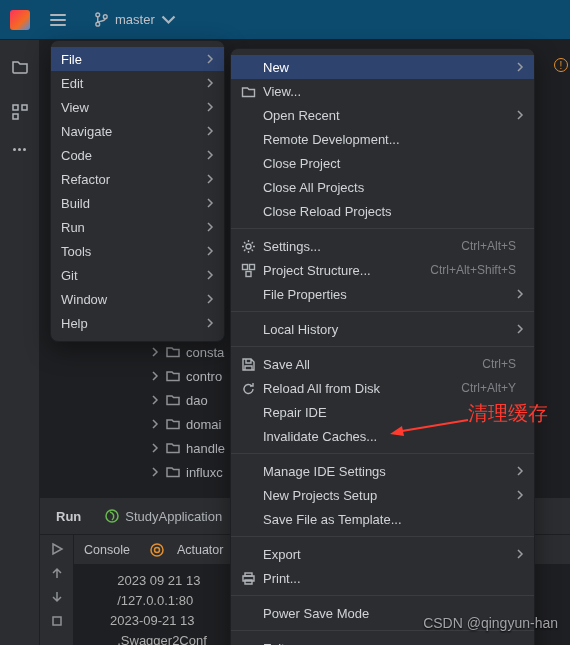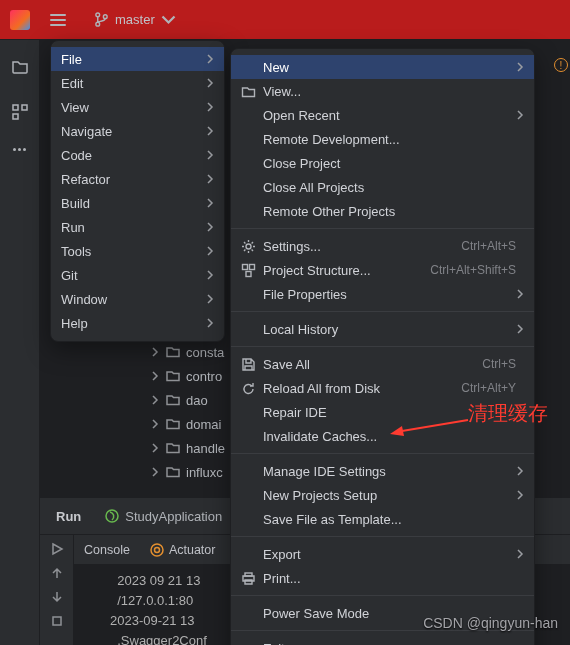--- a/index.html
+++ b/index.html
@@ -1,39 +1,39 @@
 <!DOCTYPE html>
 <html><head>
 <meta charset="utf-8">
 <style>
 *{margin:0;padding:0;box-sizing:border-box;font-family:-apple-system,"Segoe UI",Arial,sans-serif;-webkit-font-smoothing:antialiased}
 html,body{width:570px;height:645px;overflow:hidden}
 body{background:#1e1f22;color:#bfc1c7;font-size:13px;position:relative}
-.topbar{height:40px;background:#b91c1c;display:flex;align-items:center;padding:0 10px;border-bottom:1px solid #1e1f22}
+.topbar{height:40px;background:#0c4a6e;display:flex;align-items:center;padding:0 10px;border-bottom:1px solid #1e1f22}
 .ij-logo{width:20px;height:20px;border-radius:3px;background:linear-gradient(135deg,#fe315d,#f36c22 60%,#4a90e2);margin-right:20px}
 .hamburger{display:flex;flex-direction:column;gap:3px;cursor:pointer;margin-right:28px}
 .hamburger span{width:16px;height:2px;background:#b0b3b8;border-radius:1px}
 .branch{display:flex;align-items:center;gap:6px;color:#c0c2c8}
 .branch svg{width:15px;height:15px}
 .chev-down{width:10px;height:10px}
 .left-rail{position:absolute;left:0;top:40px;bottom:0;width:40px;background:#2b2d30;display:flex;flex-direction:column;align-items:center;padding-top:18px;gap:24px;border-right:1px solid #1e1f22}
 .rail-ico svg{width:18px;height:18px}
 .dots{display:flex;gap:2px}
 .dots span{width:3px;height:3px;border-radius:50%;background:#b0b3b8}
 .main{position:absolute;left:40px;right:0;top:40px;bottom:0}
 .tree{position:absolute;left:0;right:0;top:300px;bottom:150px;padding-left:110px;font-size:13px;color:#b0b3b8;overflow:hidden}
 .tree-row{display:flex;align-items:center;height:24px;gap:6px}
 .tree-row .chev{width:10px}
 .fld{width:14px;height:14px}
 .run-strip{position:absolute;left:0;right:0;bottom:110px;height:38px;background:#2b2d30;display:flex;align-items:center;gap:24px;padding:0 16px;border-top:1px solid #1e1f22;border-bottom:1px solid #1e1f22}
 .run-tab{color:#c8cace;font-weight:600}
 .run-app{display:flex;align-items:flex-start;gap:6px;color:#b0b3b8}
 .run-app svg{width:14px;height:14px}
 .console-bar{position:absolute;left:0;right:0;bottom:80px;height:30px;background:#2b2d30;display:flex;align-items:center;gap:20px;padding-left:44px;font-size:12.5px;border-bottom:1px solid #1e1f22}
-.act{display:flex;align-items:flex-start;gap:5px}
+.act{display:flex;align-items:flex-start;gap:13px}
 .act svg{width:14px;height:14px}
 .gutter{position:absolute;left:0;bottom:0;width:34px;height:110px;background:#2b2d30;display:flex;flex-direction:column;align-items:center;padding-top:6px;gap:8px;border-right:1px solid #1e1f22}
 .gutter svg{width:16px;height:16px}
 .logtext{position:absolute;left:40px;right:0;bottom:0;height:80px;padding:6px 30px;font-family:Consolas,monospace;font-size:13px;color:#b0b0b0;line-height:20px;white-space:pre}
 .menu{position:absolute;background:#2b2d30;border:1px solid #1e1f22;border-radius:8px;box-shadow:0 8px 24px rgba(0,0,0,.4);padding:6px 0}
 .menu1{left:50px;top:40px;width:175px}
 .menu2{left:230px;top:48px;width:305px}
 .mi{display:flex;align-items:center;height:24px;padding:0 10px;cursor:default;white-space:nowrap}
 .mi.sel{background:#2e436e}
 .mi .lab{flex:1;color:#d1d3d8;font-size:13px}
@@ -303,21 +303,21 @@
       <span class="lab">Close Project</span>
       <span class="arr"></span>
     </div>
     <div class="mi">
       <span class="ic"></span>
       <span class="lab">Close All Projects</span>
       <span class="arr"></span>
     </div>
     <div class="mi">
       <span class="ic"></span>
-      <span class="lab">Remote Other Projects</span>
+      <span class="lab">Close Reload Projects</span>
       <span class="arr"></span>
     </div>
     <div class="sep"></div>
     <div class="mi">
       <span class="ic">
         <svg viewBox="0 0 15 15">
           <circle stroke="#b0b3b8" stroke-width="1.4" fill="none" cx="7.5" cy="7.5" r="2.5"></circle>
           <path stroke="#b0b3b8" stroke-width="1.4" fill="none" d="M7.5 1v2M7.5 12v2M1 7.5h2M12 7.5h2M3 3l1.4 1.4M10.6 10.6L12 12M12 3l-1.4 1.4M4.4 10.6L3 12"></path>
         </svg>
       </span>

